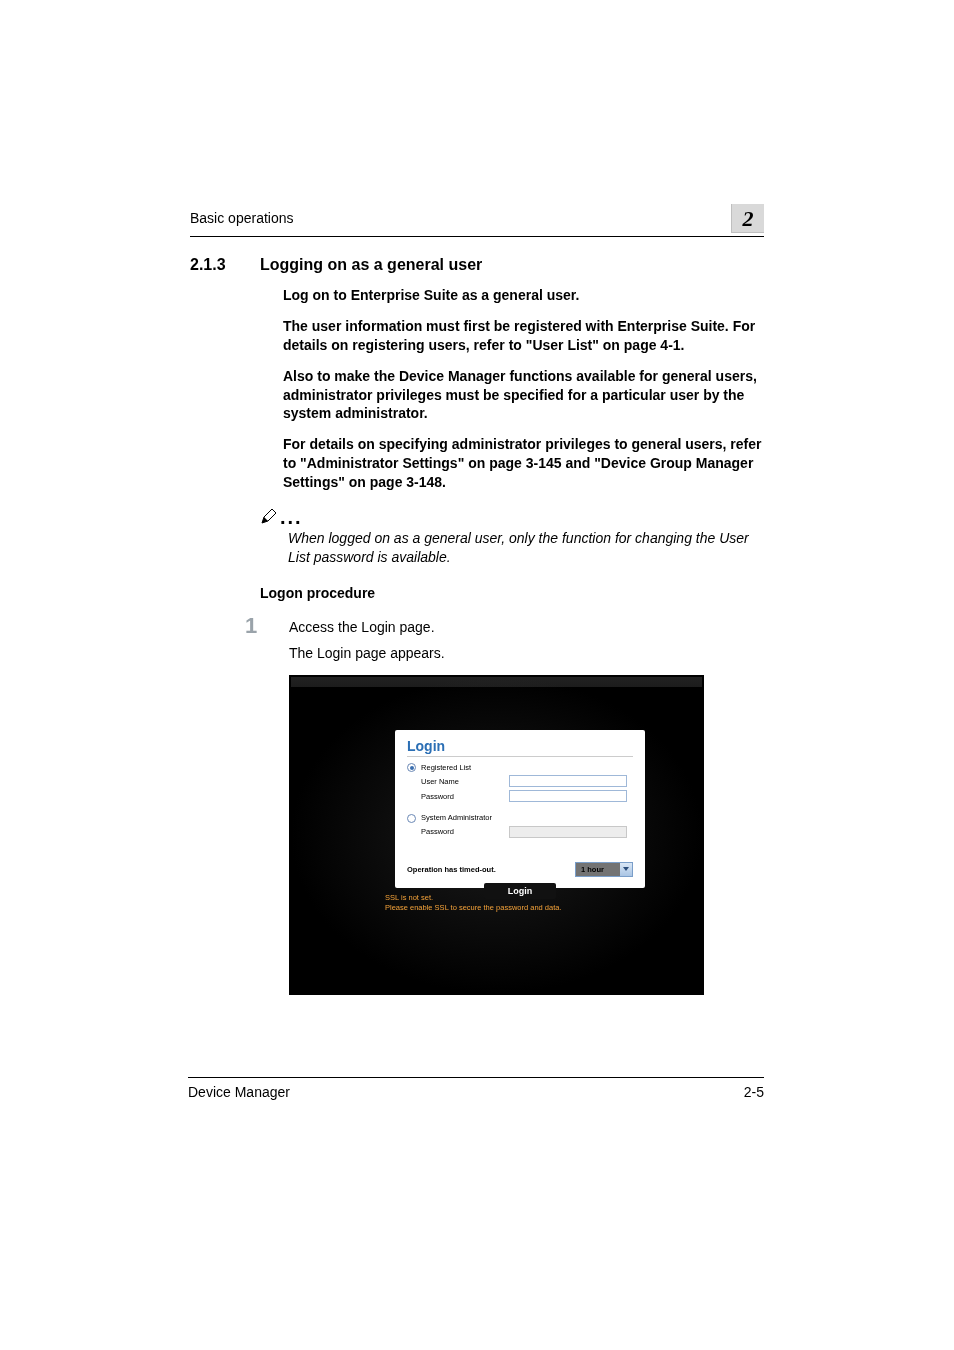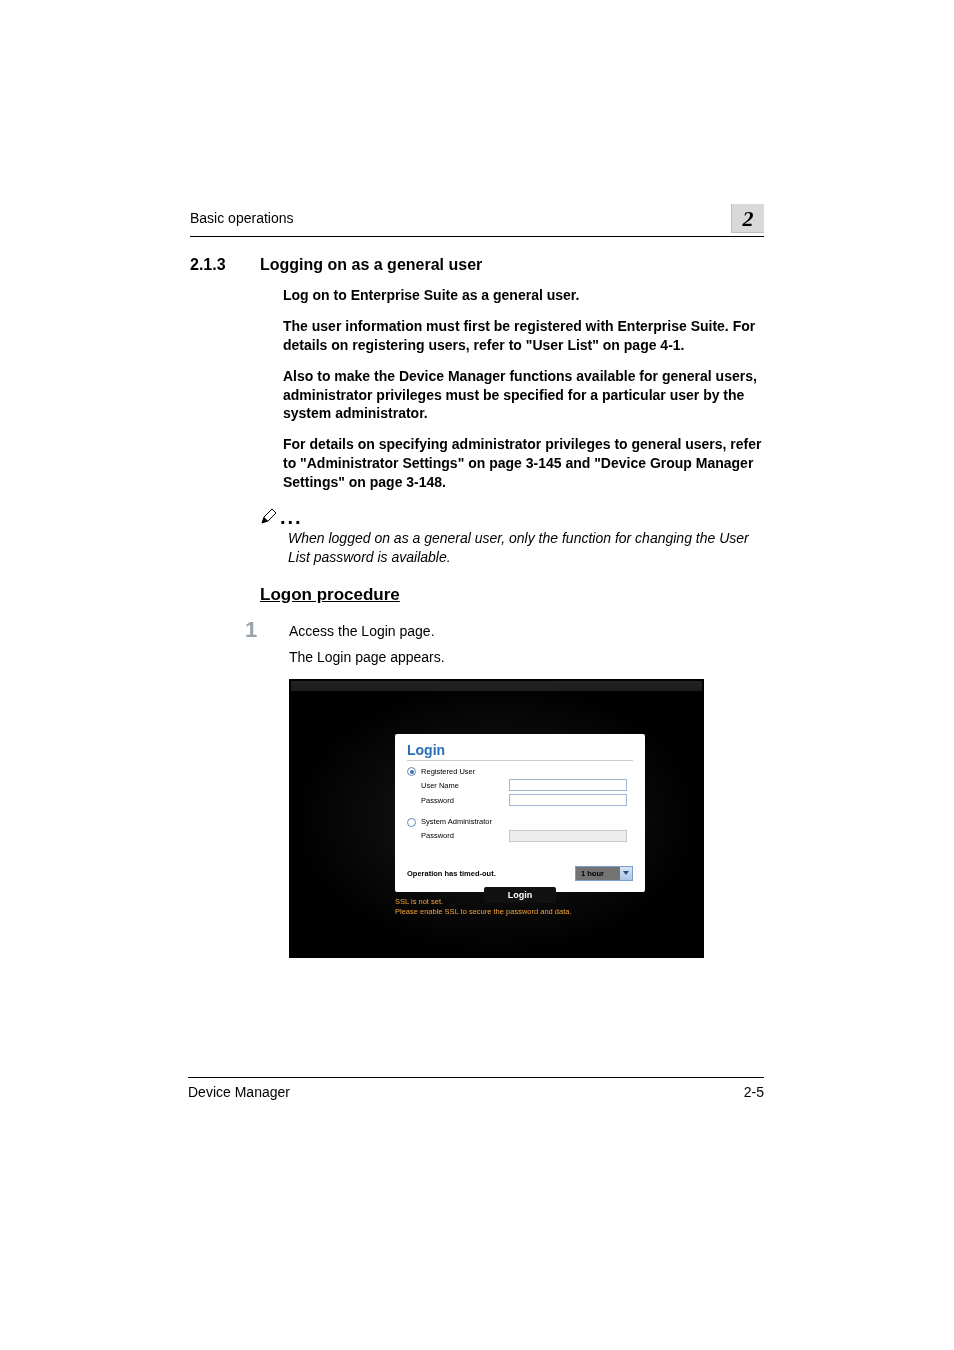--- a/index.html
+++ b/index.html
@@ -102,23 +102,22 @@
     font-size: 14px;
     margin-bottom: 2px;
   }
   .reminder-body {
     font-style: italic;
     font-size: 14px;
     line-height: 1.35;
   }
   .subhead {
     font-weight: bold;
-    font-size: 17px;
+    font-size: 14px;
     margin: 18px 0 14px 70px;
-    text-decoration: underline;
   }
   .step-row {
     display: flex;
     margin-left: 55px;
     margin-bottom: 8px;
   }
   .step-num {
     font-family: Arial, sans-serif;
     font-weight: bold;
     font-size: 22px;
@@ -133,21 +132,21 @@
   .step-followup {
     margin-left: 99px;
     font-size: 14px;
     margin-bottom: 14px;
   }
 
   
   .shot {
     margin-left: 99px;
     width: 415px;
-    height: 279px;
+    height: 320px;
     background: #111 radial-gradient(#1b1b1b 0%, #000 70%);
     position: relative;
     box-sizing: border-box;
   }
   .shot-toolbar {
     position: absolute;
     top: 2px;
     left: 2px;
     right: 2px;
     height: 10px;
@@ -263,21 +262,21 @@
     display: inline-block;
     background: #111;
     color: #fff;
     font-size: 9px;
     font-weight: bold;
     padding: 3px 24px;
     border-radius: 2px;
   }
   .ssl-msg {
     position: absolute;
-    left: 106px;
+    left: 96px;
     top: 218px;
     color: #f3a23a;
     font-size: 7.5px;
     line-height: 1.3;
   }
 
   .footer {
     position: absolute;
     left: 188px;
     right: 190px;
@@ -341,21 +340,21 @@
     <div class="shot">
       <div class="shot-toolbar"></div>
 
       <div class="login-panel">
         <div class="login-title">Login</div>
         <hr class="login-rule">
 
         <div class="login-row">
           <span class="lbl first">
             <span class="radio checked"></span>
-            <span>Registered User</span>
+            <span>Registered List</span>
           </span>
         </div>
         <div class="login-row">
           <span class="lbl">User Name</span>
           <span class="txtfield"></span>
         </div>
         <div class="login-row">
           <span class="lbl">Password</span>
           <span class="txtfield"></span>
         </div>

